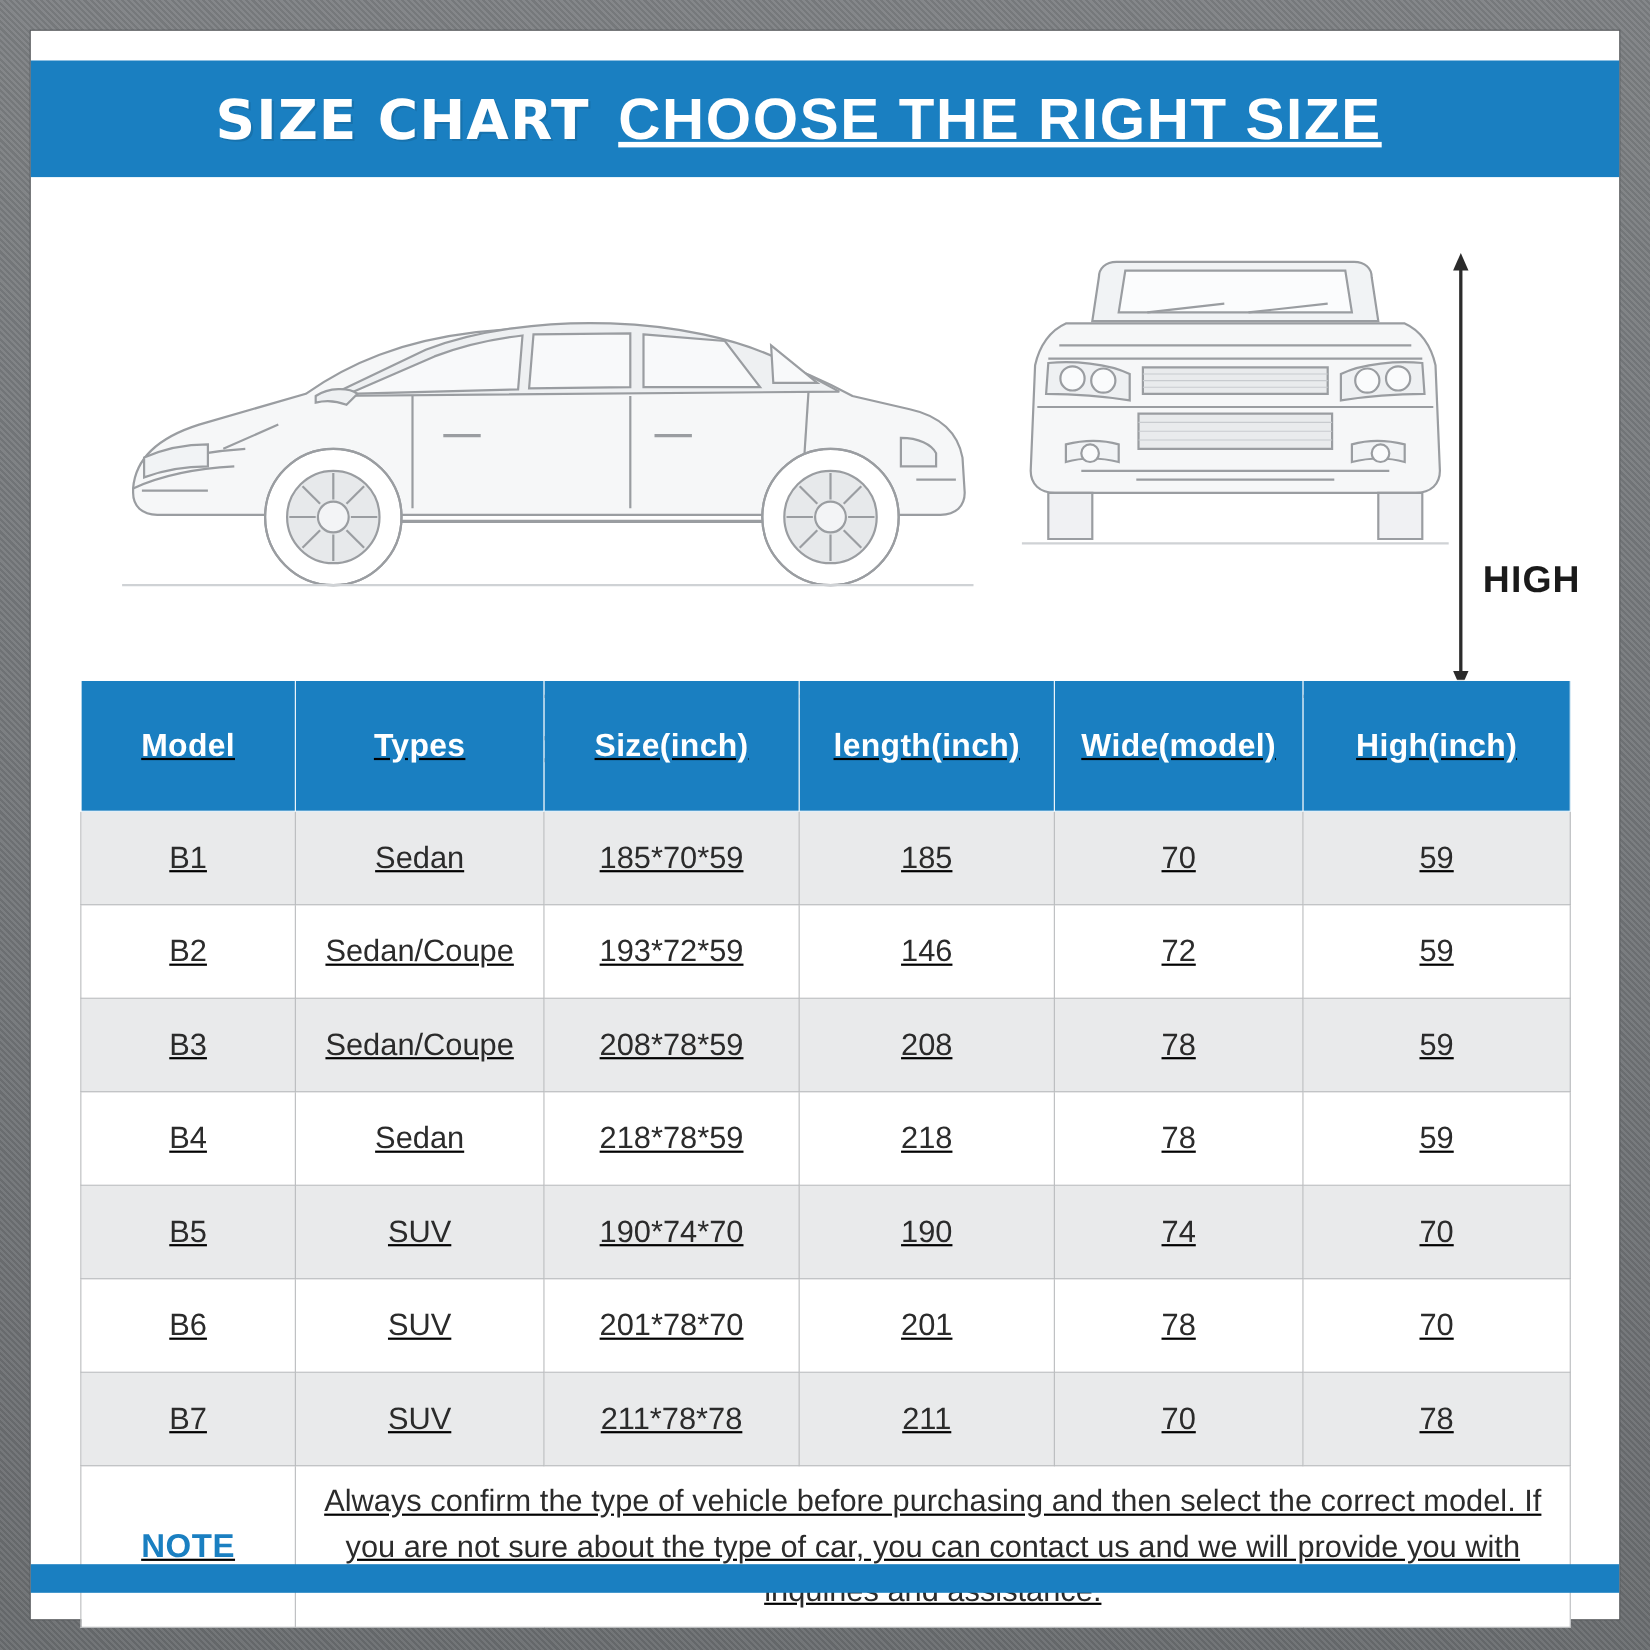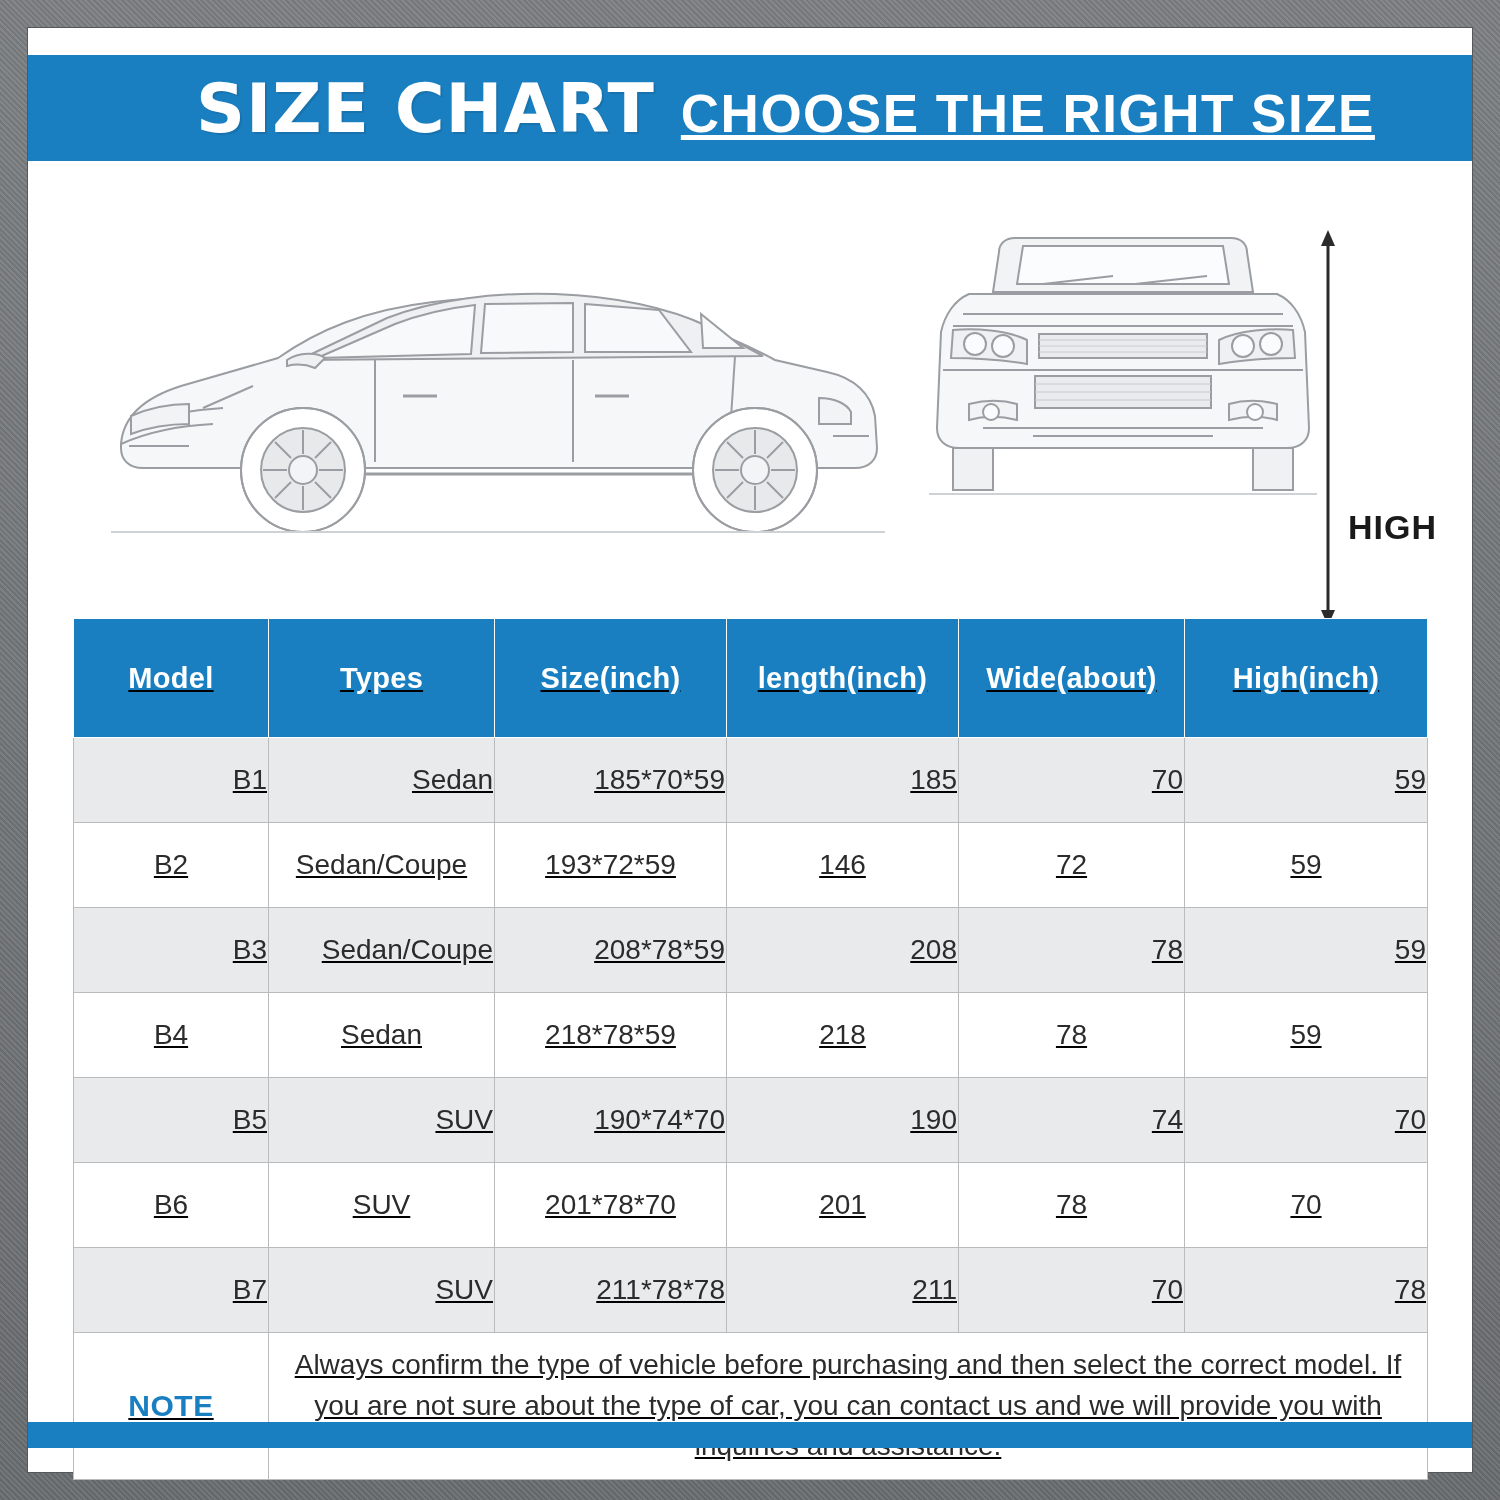--- a/index.html
+++ b/index.html
@@ -43,21 +43,21 @@
   }
   .header-inner {
     display: flex;
     align-items: baseline;
     padding-left: 168px;
     gap: 26px;
   }
   .header .title-strong {
     color: #ffffff;
     font-weight: bold;
-    font-size: 68px;
+    font-size: 50px;
     letter-spacing: 1px;
     font-family: "DejaVu Sans", sans-serif;
     text-shadow: 2px 2px 0 rgba(0,0,0,0.10);
   }
   .header .title-rest {
     color: #ffffff;
     font-weight: bold;
     font-size: 53px;
     letter-spacing: 1.5px;
     font-family: "Liberation Sans", sans-serif;
@@ -132,21 +132,20 @@
   table.size-table td {
     border: 1px solid #b9bbbd;
     text-align: center;
     font-size: 28px;
     height: 82px;
     color: #2b2b2b;
     background: #ffffff;
   }
   table.size-table tr.alt td {
     background: #e9eaeb;
-    text-align: right;
   }
   col.c-model { width: 195px; }
   col.c-types { width: 226px; }
   col.c-size  { width: 232px; }
   col.c-len   { width: 232px; }
   col.c-wide  { width: 226px; }
   col.c-high  { width: 243px; }
 
   .note-label {
     color: #1a7fc1;
@@ -334,21 +333,21 @@
         <col class="c-len">
           <col class="c-wide">
           <col class="c-high">
       </colgroup>
       <thead>
         <tr>
           <th>Model</th>
           <th>Types</th>
           <th>Size(inch)</th>
           <th>length(inch)</th>
-          <th>Wide(about)</th>
+          <th>Wide(model)</th>
           <th>High(inch)</th>
         </tr>
       </thead>
       <tbody>
         <tr class="alt">
           <td>B1</td>
           <td>Sedan</td>
           <td>185*70*59</td>
           <td>185</td>
           <td>70</td>

